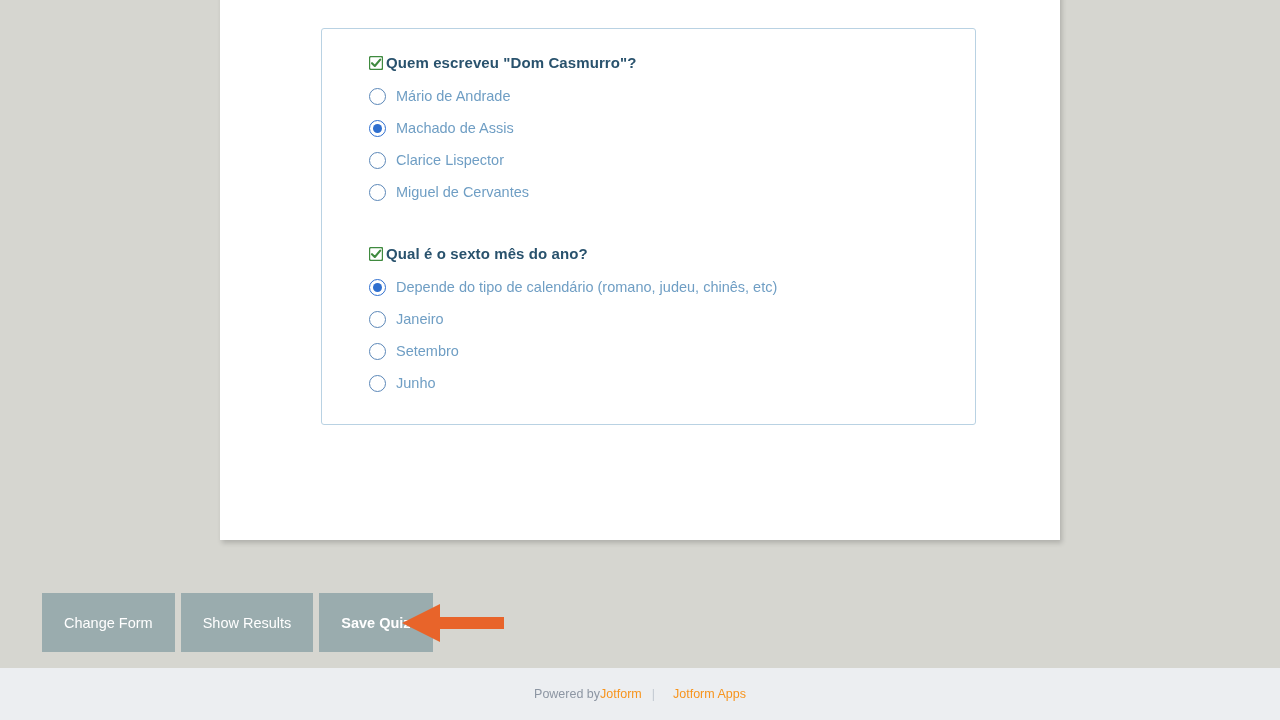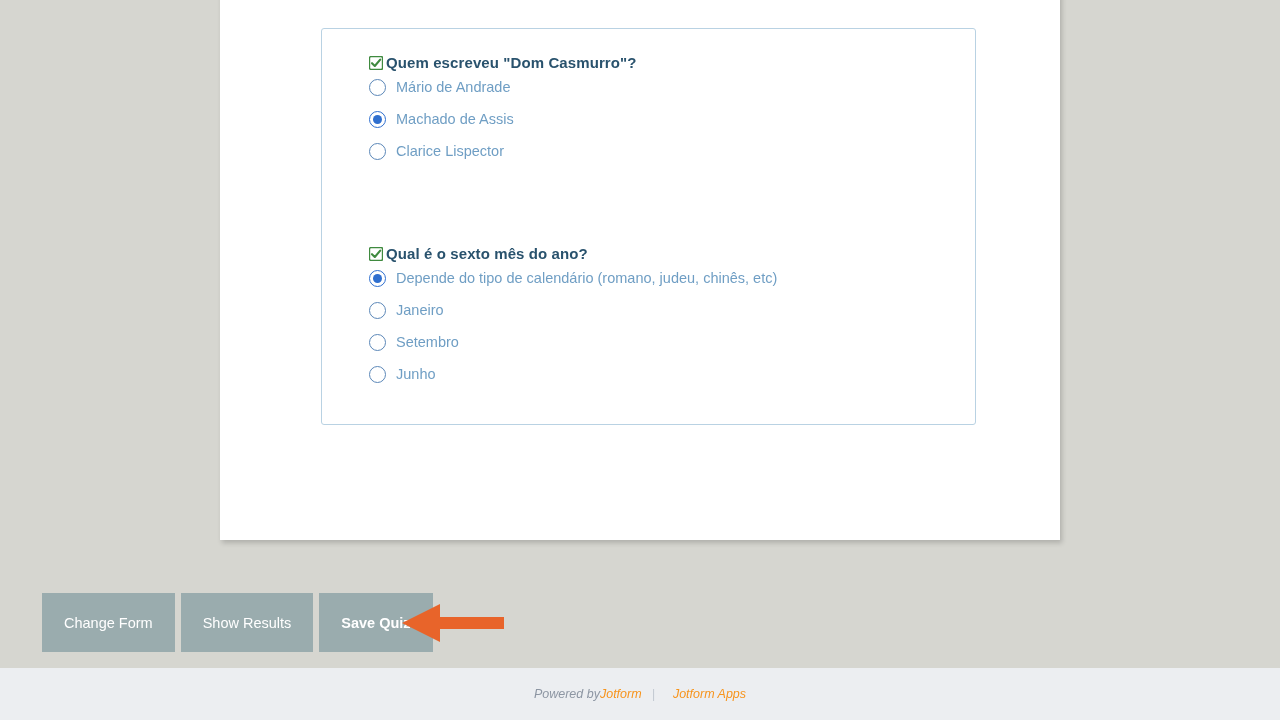--- a/index.html
+++ b/index.html
@@ -66,20 +66,21 @@
     display: inline-block;
     width: 14px;
     height: 14px;
     margin-right: 3px;
     position: relative;
     flex: 0 0 auto;
   }
   .q-check svg { display: block; }
 
   .opts {
+    margin-top: 9px;
   }
   .opt {
     display: flex;
     align-items: center;
     height: 32px;
   }
   .radio {
     width: 17px;
     height: 17px;
     border-radius: 50%;
@@ -150,21 +151,20 @@
     left: 0;
     top: 668px;
     width: 1280px;
     height: 52px;
     background: #eceef1;
     display: flex;
     align-items: center;
     justify-content: center;
     gap: 0px;
     font-size: 12.5px;
-    font-style: italic;
   }
   .footer .powered { color: #8d96a3; }
   .footer .brand { color: #f7941d; margin-left: 0; }
   .footer .sep { color: #c3c9d1; margin: 0 10px; }
   .footer .apps { color: #f7941d; margin-left: 8px; }
 </style>
 </head>
 <body>
 
 <div class="page-wrap">
@@ -189,20 +189,24 @@
             <span class="opt-label">Mário de Andrade</span>
           </div>
           <div class="opt">
             <span class="radio checked"></span>
             <span class="opt-label">Machado de Assis</span>
           </div>
           <div class="opt">
             <span class="radio"></span>
             <span class="opt-label">Clarice Lispector</span>
           </div>
+          <div class="opt">
+            <span class="radio"></span>
+            <span class="opt-label">Miguel de Cervantes</span>
+          </div>
         </div>
       </div>
 
       <div class="question q2">
         <div class="q-title">
           <span class="q-check">
             <svg width="14" height="14" viewBox="0 0 14 14">
               <rect x="0.5" y="0.5" width="13" height="13" rx="1.5" fill="#ffffff" stroke="#3f8a3f" stroke-width="1.4"></rect>
               <path d="M3 7.2 L5.8 10 L11.2 3.6" fill="none" stroke="#3f8a3f" stroke-width="2.1" stroke-linecap="round" stroke-linejoin="round"></path>
             </svg>

